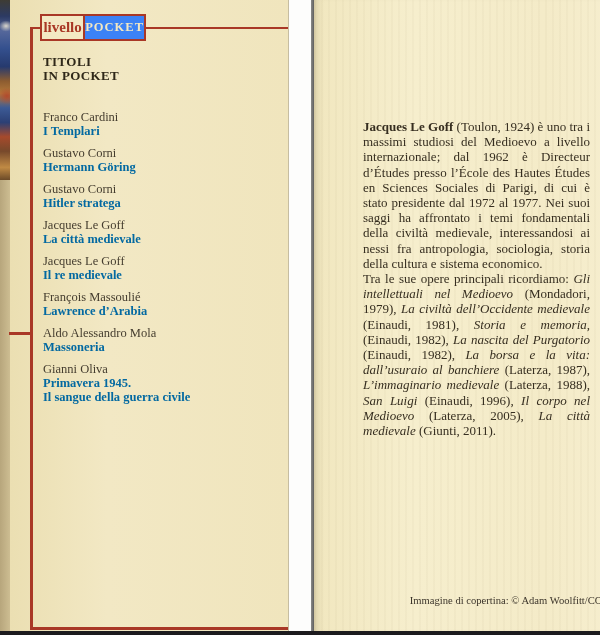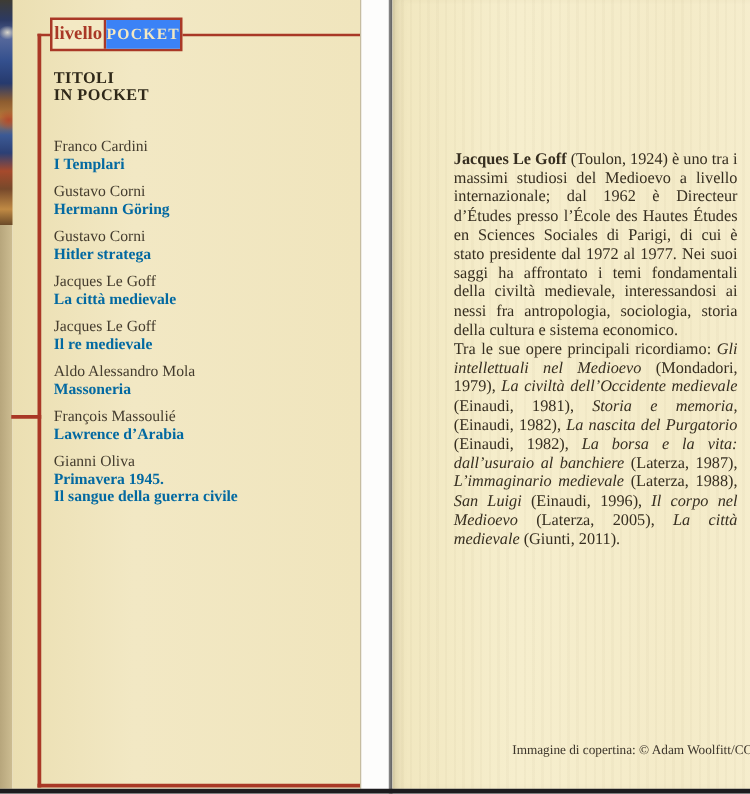--- a/index.html
+++ b/index.html
@@ -100,26 +100,26 @@
       </div>
       <div class="list-item">
         <div class="author">Jacques Le Goff</div>
         <div class="btitle">La città medievale</div>
       </div>
       <div class="list-item">
         <div class="author">Jacques Le Goff</div>
         <div class="btitle">Il re medievale</div>
       </div>
       <div class="list-item">
+        <div class="author">François Massoulié</div>
+        <div class="btitle">Lawrence d’Arabia</div>
+      </div>
+      <div class="list-item">
         <div class="author">Aldo Alessandro Mola</div>
         <div class="btitle">Massoneria</div>
-      </div>
-      <div class="list-item">
-        <div class="author">François Massoulié</div>
-        <div class="btitle">Lawrence d’Arabia</div>
       </div>
       <div class="list-item">
         <div class="author">Gianni Oliva</div>
         <div class="btitle">Primavera 1945.</div>
         <div class="btitle">Il sangue della guerra civile</div>
       </div>
     </div>
 
   <div class="spine-line"></div>
 

